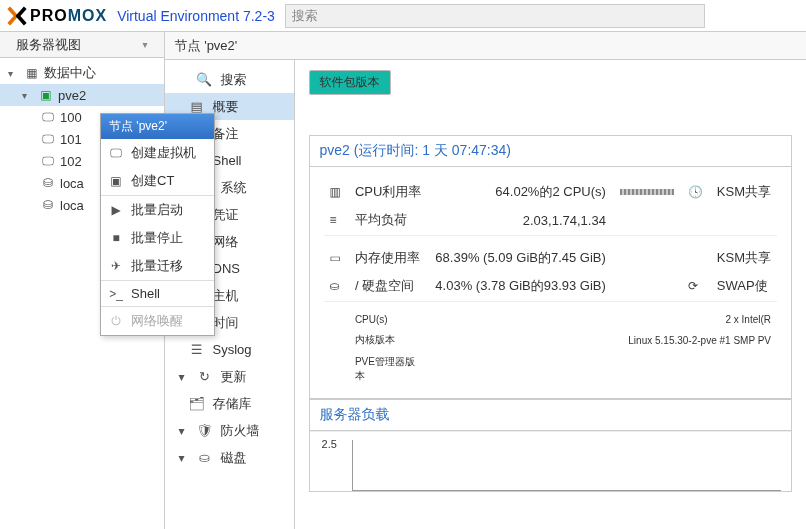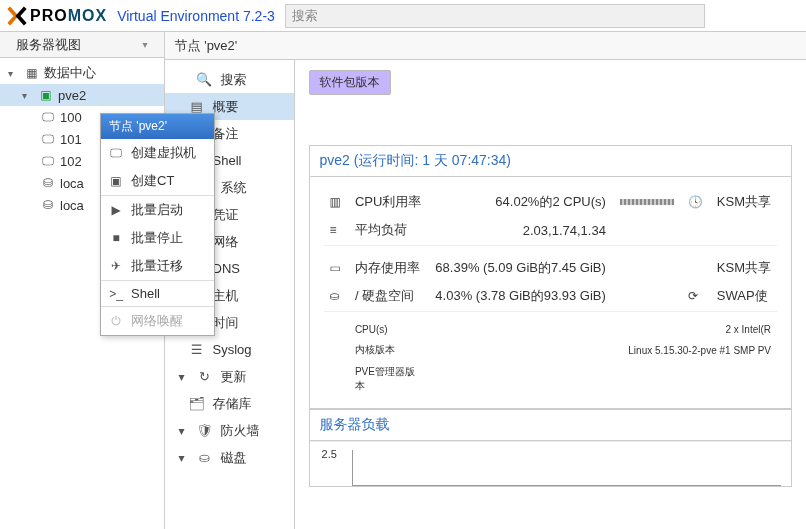--- a/index.html
+++ b/index.html
@@ -42,37 +42,37 @@
 
 .nav-panel { width: 130px; border-right: 1px solid #ccc; padding: 6px 0; overflow: hidden; }
 .nav-item { height: 27px; display: flex; align-items: center; padding-left: 24px; gap: 8px; color: #333; position: relative; }
 .nav-item.active { background: #cde2f5; }
 .nav-item.section { padding-left: 10px; font-weight: 400; }
 .nav-item.section::before { content: "▾"; font-size: 9px; color: #666; margin-right: 0; position: absolute; left: 2px; visibility: hidden; }
 .nav-icon { width: 16px; text-align: center; color: #555; font-size: 13px; }
 .nav-arrow { width: 14px; text-align: center; color: #555; font-size: 12px; }
 
 .detail { flex: 1; padding: 10px 14px; overflow: hidden; }
-.pkg-btn { display: inline-block; border: 1px solid #bbb; background: #c4b5fd; padding: 3px 10px; border-radius: 2px; font-size: 12px; margin-bottom: 10px; }
+.pkg-btn { display: inline-block; border: 1px solid #bbb; background: #14b8a6; padding: 3px 10px; border-radius: 2px; font-size: 12px; }
 .panel { border: 1px solid #ccc; margin-top: 40px; }
 .panel-title { color: #2f6fc5; border-bottom: 1px solid #ccc; padding: 6px 10px; font-size: 14px; }
 .panel-body { padding: 10px 12px; }
 .stat-table { width: 100%; font-size: 13px; }
 .stat-table td { padding: 4px 6px; vertical-align: middle; }
 .stat-label { white-space: nowrap; }
 .stat-val { text-align: right; white-space: nowrap; }
 .stat-icon { width: 18px; color: #444; font-size: 12px; }
 .bar-cell { width: 60px; }
 .bar { width: 54px; height: 6px; background: repeating-linear-gradient(90deg,#888,#888 2px,#ccc 2px,#ccc 4px); }
 .sep-row td { border-top: 1px solid #eee; height: 8px; padding: 0; }
 .info-row td { padding: 3px 6px; font-size: 10px; }
 .green-check { color: #1a9b3a; font-weight: bold; }
 
 .load-panel { border: 1px solid #ccc; margin-top: 0; }
-.chart-area { height: 45px; position: relative; padding: 4px 10px; border-top: 1px solid #eee; }
+.chart-area { height: 60px; position: relative; padding: 4px 10px; border-top: 1px solid #eee; }
 .y-tick { position: absolute; left: 12px; font-size: 11px; color: #333; }
 .chart-box { position: absolute; left: 42px; top: 8px; right: 10px; bottom: 0; border-left: 1px solid #999; border-bottom: 1px solid #999; }
 </style>
 </head>
 <body>
 
 <div class="header">
   <div class="logo">
     <span class="logo-x">
       <svg viewBox="0 0 24 24" width="22" height="22">

